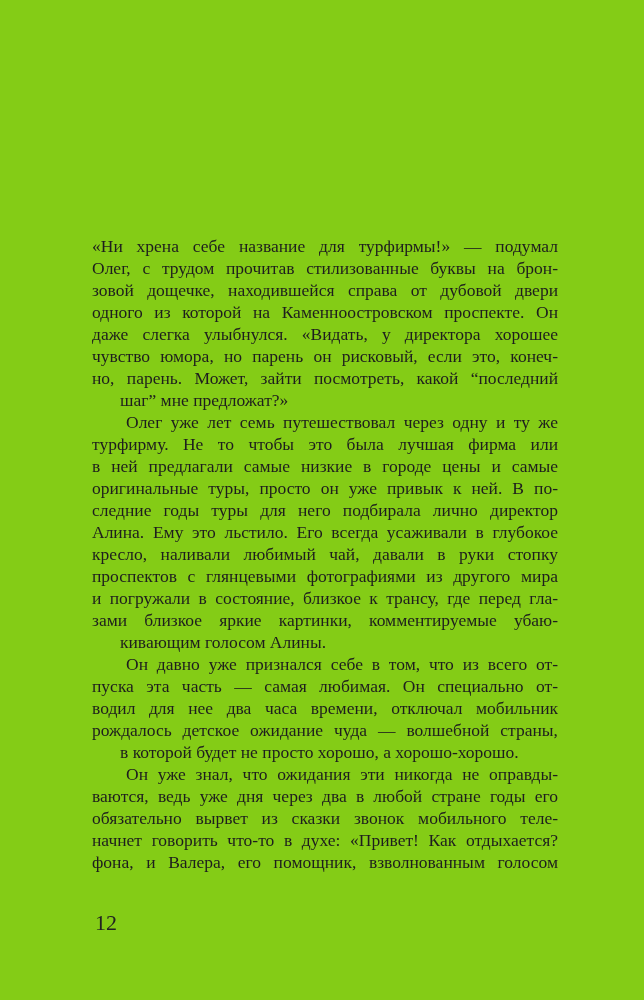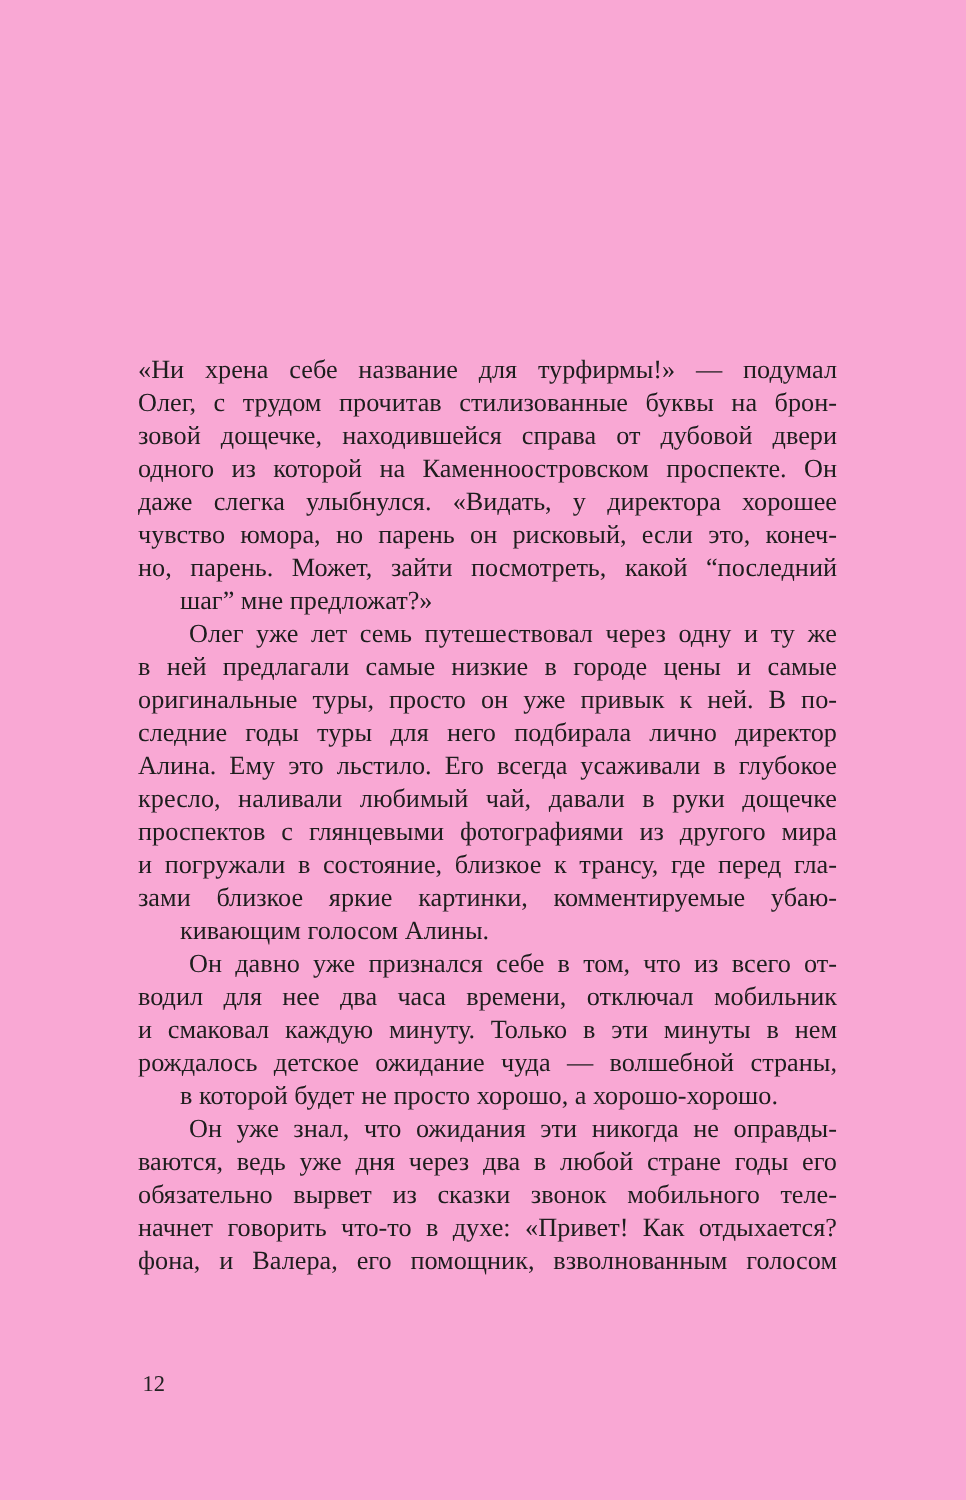--- a/index.html
+++ b/index.html
@@ -4,21 +4,21 @@
 <style>
   html, body {
     margin: 0;
     padding: 0;
     background: #ffffff;
   }
   .page {
     position: relative;
     width: 644px;
     height: 1000px;
-    background: #f9a8d4;
+    background: #84cc16;
     overflow: hidden;
     font-family: "Liberation Serif", serif;
     color: #1e1e1e;
   }
   .text-block {
     position: absolute;
     left: 92px;
     top: 235px;
     width: 466px;
     font-size: 17.5px;
@@ -38,21 +38,21 @@
     text-indent: 34px;
   }
   .line.last {
     text-align-last: auto;
     margin-left: 28px;
   }
   .page-number {
     position: absolute;
     left: 95px;
     top: 913px;
-    font-size: 15px;
+    font-size: 22px;
     line-height: 20px;
     color: #222222;
   }
 </style>
 </head>
 <body>
 
 <div class="page">
   <div class="text-block">
       <div class="paragraph">
@@ -60,34 +60,35 @@
         <div class="line">Олег, с трудом прочитав стилизованные буквы на брон-</div>
         <div class="line">зовой дощечке, находившейся справа от дубовой двери</div>
         <div class="line">одного из которой на Каменноостровском проспекте. Он</div>
         <div class="line">даже слегка улыбнулся. «Видать, у директора хорошее</div>
         <div class="line">чувство юмора, но парень он рисковый, если это, конеч-</div>
         <div class="line">но, парень. Может, зайти посмотреть, какой “последний</div>
         <div class="line last">шаг” мне предложат?»</div>
       </div>
       <div class="paragraph">
         <div class="line indent">Олег уже лет семь путешествовал через одну и ту же</div>
+        <div class="line">турфирму. Не то чтобы это была лучшая фирма или</div>
         <div class="line">в ней предлагали самые низкие в городе цены и самые</div>
         <div class="line">оригинальные туры, просто он уже привык к ней. В по-</div>
         <div class="line">следние годы туры для него подбирала лично директор</div>
         <div class="line">Алина. Ему это льстило. Его всегда усаживали в глубокое</div>
-        <div class="line">кресло, наливали любимый чай, давали в руки дощечке</div>
+        <div class="line">кресло, наливали любимый чай, давали в руки стопку</div>
         <div class="line">проспектов с глянцевыми фотографиями из другого мира</div>
         <div class="line">и погружали в состояние, близкое к трансу, где перед гла-</div>
         <div class="line">зами близкое яркие картинки, комментируемые убаю-</div>
         <div class="line last">кивающим голосом Алины.</div>
       </div>
       <div class="paragraph">
         <div class="line indent">Он давно уже признался себе в том, что из всего от-</div>
+        <div class="line">пуска эта часть — самая любимая. Он специально от-</div>
         <div class="line">водил для нее два часа времени, отключал мобильник</div>
-        <div class="line">и смаковал каждую минуту. Только в эти минуты в нем</div>
         <div class="line">рождалось детское ожидание чуда — волшебной страны,</div>
         <div class="line last">в которой будет не просто хорошо, а хорошо-хорошо.</div>
       </div>
       <div class="paragraph">
         <div class="line indent">Он уже знал, что ожидания эти никогда не оправды-</div>
         <div class="line">ваются, ведь уже дня через два в любой стране годы его</div>
         <div class="line">обязательно вырвет из сказки звонок мобильного теле-</div>
         <div class="line">начнет говорить что-то в духе: «Привет! Как отдыхается?</div>
         <div class="line">фона, и Валера, его помощник, взволнованным голосом</div>
       </div>

